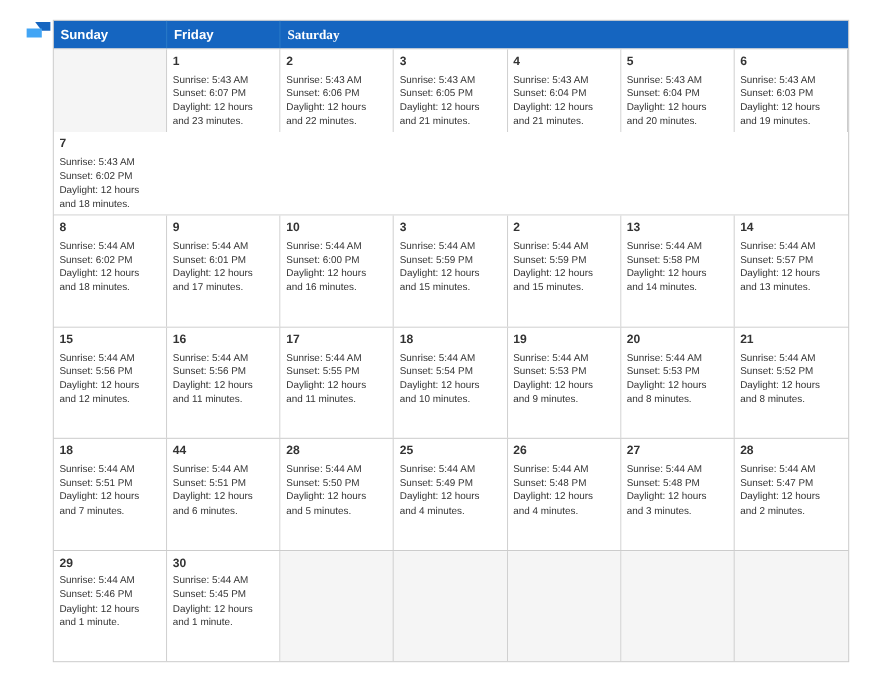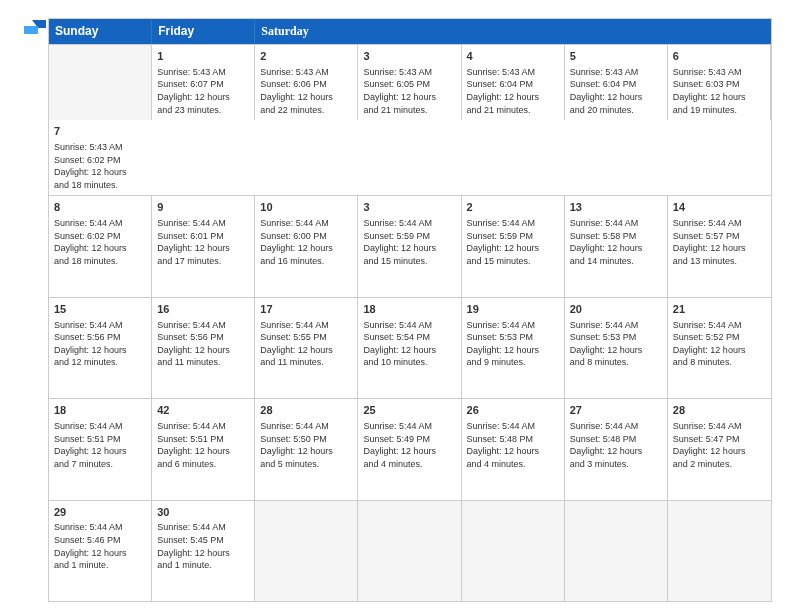--- a/index.html
+++ b/index.html
@@ -301,21 +301,21 @@
         </div>
         <div class="cal-row">
           <div class="cal-cell">
             <span class="day-num">18</span>
             <div class="cell-info" style="white-space: pre-line;">Sunrise: 5:44 AM
 Sunset: 5:51 PM
 Daylight: 12 hours
 and 7 minutes.</div>
           </div>
           <div class="cal-cell">
-            <span class="day-num">42</span>
+            <span class="day-num">44</span>
             <div class="cell-info" style="white-space: pre-line;">Sunrise: 5:44 AM
 Sunset: 5:51 PM
 Daylight: 12 hours
 and 6 minutes.</div>
           </div>
           <div class="cal-cell">
             <span class="day-num">28</span>
             <div class="cell-info" style="white-space: pre-line;">Sunrise: 5:44 AM
 Sunset: 5:50 PM
 Daylight: 12 hours

